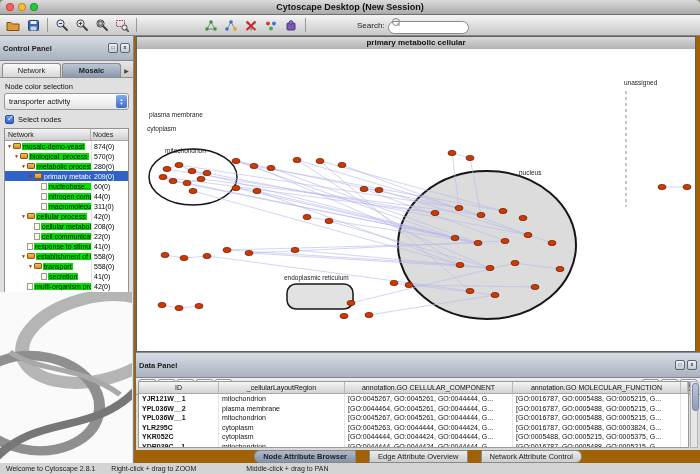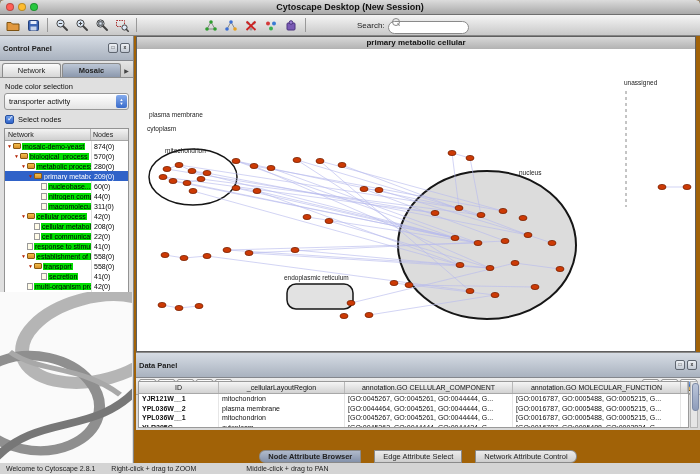--- a/index.html
+++ b/index.html
@@ -56,21 +56,21 @@
   .tree-row.sel .tlabel{background:transparent;color:#fff;}
   .tcell-count{flex:1;font-size:7px;padding-left:2px;border-left:1px solid #e0e0e0;height:100%;display:flex;align-items:center;color:#000;}
   .tree-row.sel .tcell-count{color:#fff;border-left-color:transparent;}
   .overview-thumb{position:absolute;left:0;right:1px;top:256px;bottom:0;background:#fafafa;overflow:hidden;}
   
   .main-view{position:absolute;left:136px;top:36px;width:560px;height:316px;border:1px solid #5f5f5f;background:#fff;box-sizing:border-box;}
   .mv-titlebar{height:12px;background:linear-gradient(#d8d8d8,#b2b2b2);border-bottom:1px solid #848484;font-size:8px;font-weight:bold;text-align:center;line-height:12px;color:#111;}
   .mv-canvas{position:absolute;left:0;top:12px;right:0;bottom:0;background:#fff;}
   .mv-canvas svg{width:100%;height:100%;display:block;}
   
-  .data-panel{position:absolute;left:136px;top:352px;width:564px;height:78px;background:#d9d9d9;border-top:1px solid #8a8a8a;box-sizing:border-box;}
+  .data-panel{position:absolute;left:136px;top:352px;width:564px;height:98px;background:#d9d9d9;border-top:1px solid #8a8a8a;box-sizing:border-box;}
   .dp-toolbar{height:16px;display:flex;align-items:center;padding:0 3px;gap:2px;background:linear-gradient(#ededed,#d0d0d0);border-bottom:1px solid #a8a8a8;}
   .dp-btn{width:15px;height:13px;border:1px solid #969696;border-radius:2px;background:linear-gradient(#fdfdfd,#dadada);display:flex;align-items:center;justify-content:center;flex:none;}
   .dp-spacer{flex:1;}
   .dp-table{position:absolute;left:2px;right:11px;top:28px;bottom:2px;background:#fff;border:1px solid #9a9a9a;overflow:hidden;box-sizing:border-box;}
   .dp-thead{display:flex;height:11px;background:linear-gradient(#f5f5f5,#d2d2d2);border-bottom:1px solid #a8a8a8;font-size:7px;color:#111;}
   .dp-th{border-right:1px solid #b9b9b9;display:flex;align-items:center;justify-content:center;overflow:hidden;white-space:nowrap;box-sizing:border-box;flex:none;}
   .dp-row{display:flex;height:9.5px;font-size:7px;color:#111;}
   .dp-td{border-right:1px solid #e6e6e6;padding-left:3px;display:flex;align-items:center;overflow:hidden;white-space:nowrap;box-sizing:border-box;flex:none;}
   .dp-td.c0{font-weight:bold;}
   .dp-scroll{position:absolute;right:2px;top:28px;bottom:2px;width:8px;background:#e6e6e6;border:1px solid #b5b5b5;box-sizing:border-box;}
@@ -613,21 +613,21 @@
           </div>
         </div>
     </div>
     <div class="dp-scroll">
         <div class="dp-thumb"></div>
       </div>
   </div>
 
   <div class="bottom-tabs">
     <div class="btab first sel">Node Attribute Browser</div>
-    <div class="btab">Edge Attribute Select</div>
+    <div class="btab">Edge Attribute Overview</div>
     <div class="btab last">Network Attribute Control</div>
   </div>
 
   <div class="statusbar">
     <span style="margin-left:6px">Welcome to Cytoscape 2.8.1</span>
     <span style="margin-left:16px">Right-click + drag to ZOOM</span>
     <span style="margin-left:50px">Middle-click + drag to PAN</span>
   </div>
 
 </div>

